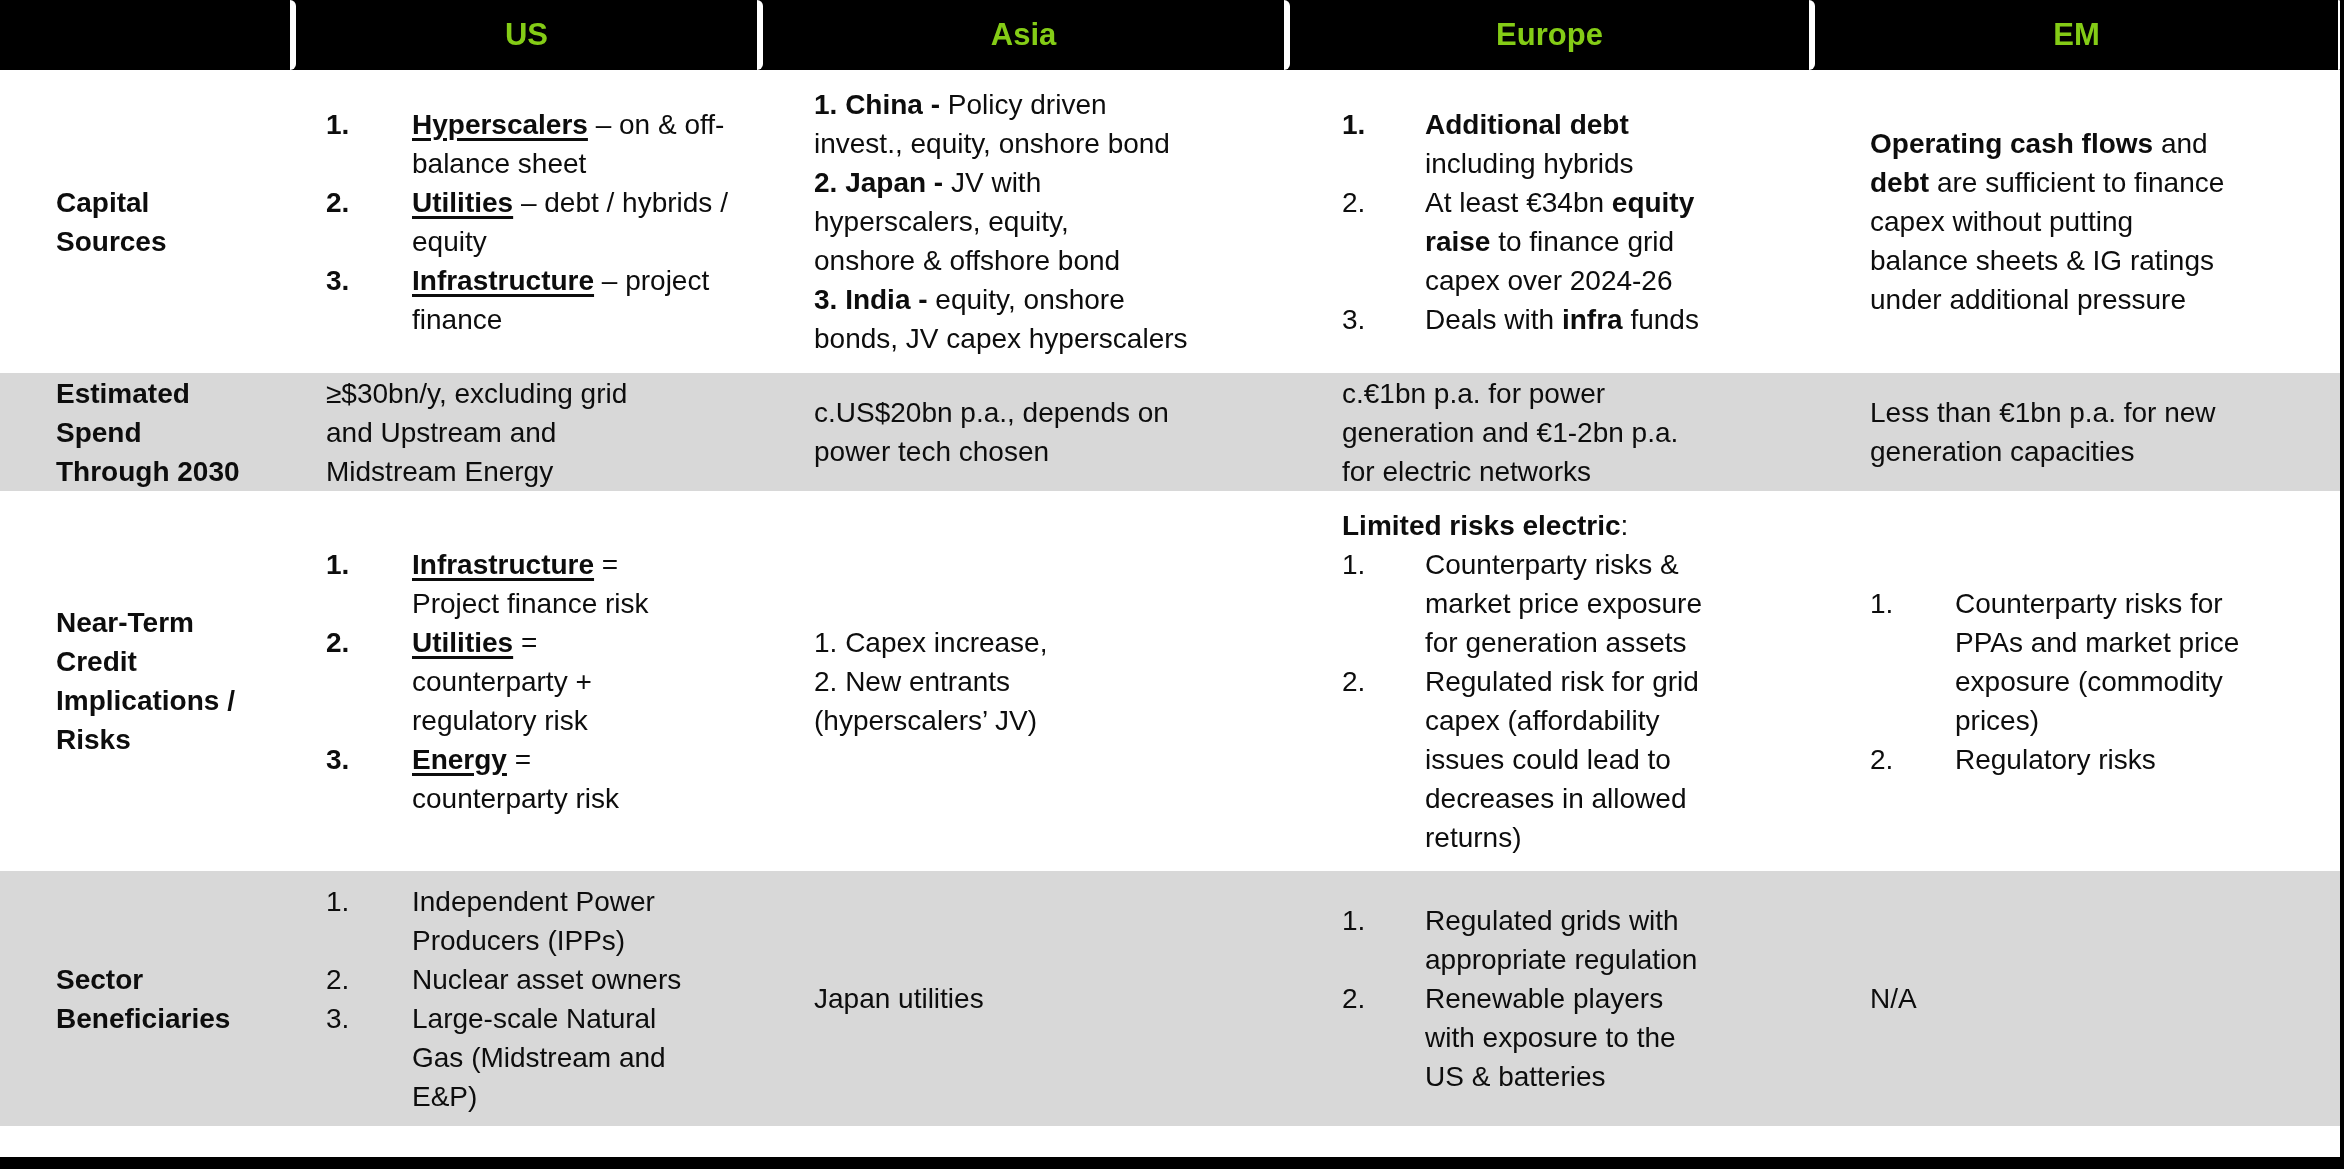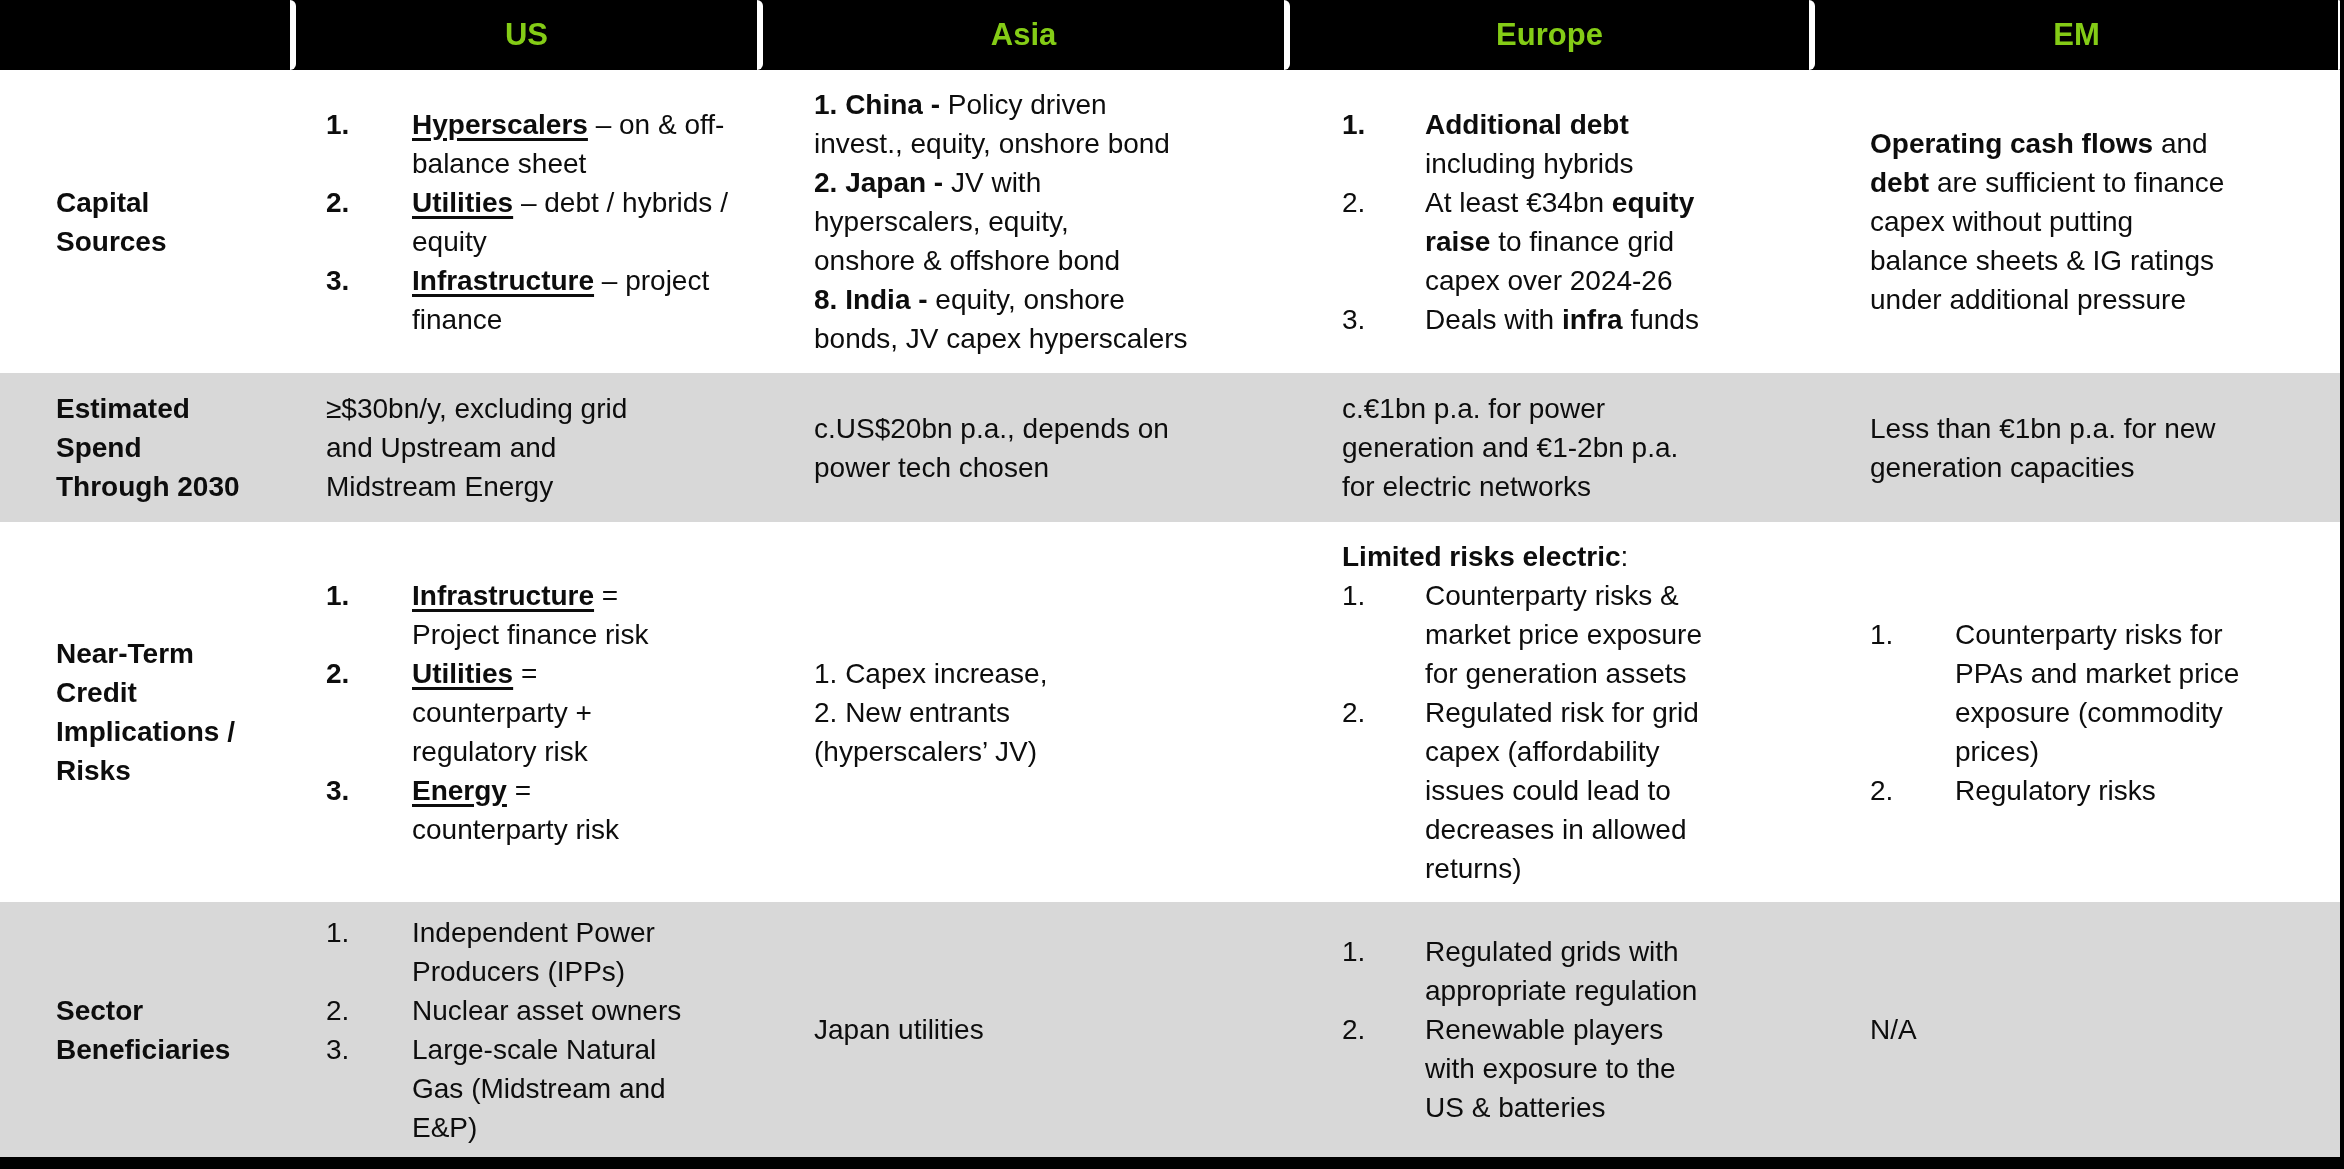--- a/index.html
+++ b/index.html
@@ -18,21 +18,21 @@
   .th{
     display:flex;align-items:center;justify-content:center;
     color:#84cc16;font-weight:700;font-size:31px;
     border-right:6px solid #fff;box-sizing:border-box;border-radius:6px;
   }
   .trow{
     display:grid;
     grid-template-columns:296px 467px 527px 525px 529px;
   }
   .trow.shaded{background:#d8d8d8;}
-  .r0{height:303px}.r1{height:149px}.r2{height:380px}.r3{height:255px}
+  .r0{height:303px}.r1{height:118px}.r2{height:380px}.r3{height:255px}
   .cell{
     display:flex;flex-direction:column;justify-content:center;
     box-sizing:border-box;
     font-size:28px;line-height:39px;
     padding-right:10px;
   }
   .col-0{padding-left:56px;font-weight:700;}
   .col-1{padding-left:30px;}
   .col-2{padding-left:51px;}
   .col-3{padding-left:52px;}
@@ -90,21 +90,21 @@
             <span class="txt"><span class="b u">Infrastructure</span><span> – project
 finance</span></span>
           </div>
         </div>
         <div class="cell col-2">
           <div class="p"><span class="b ">1. China -</span><span> Policy driven
 invest., equity, onshore bond
 </span><span class="b ">2. Japan -</span><span> JV with
 hyperscalers, equity,
 onshore &amp; offshore bond
-</span><span class="b ">8. India -</span><span> equity, onshore
+</span><span class="b ">3. India -</span><span> equity, onshore
 bonds, JV capex hyperscalers</span></div>
         </div>
         <div class="cell col-3">
           <div class="li">
             <span class="num b">1.</span>
             <span class="txt"><span class="b ">Additional debt</span><span>
 including hybrids</span></span>
           </div>
           <div class="li">
             <span class="num">2.</span>

